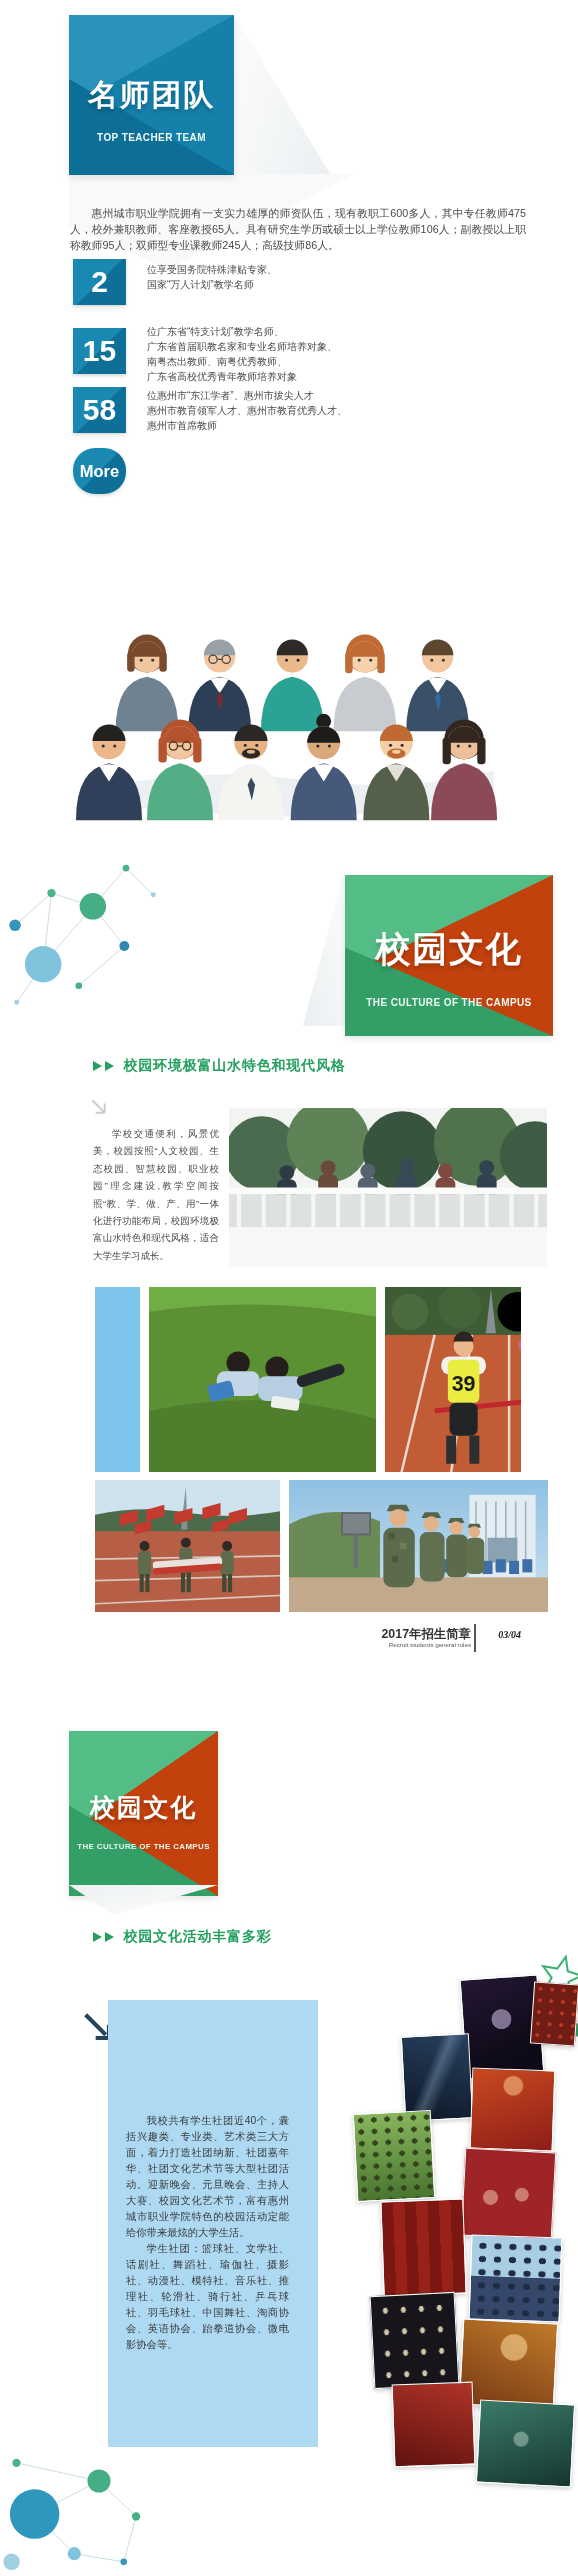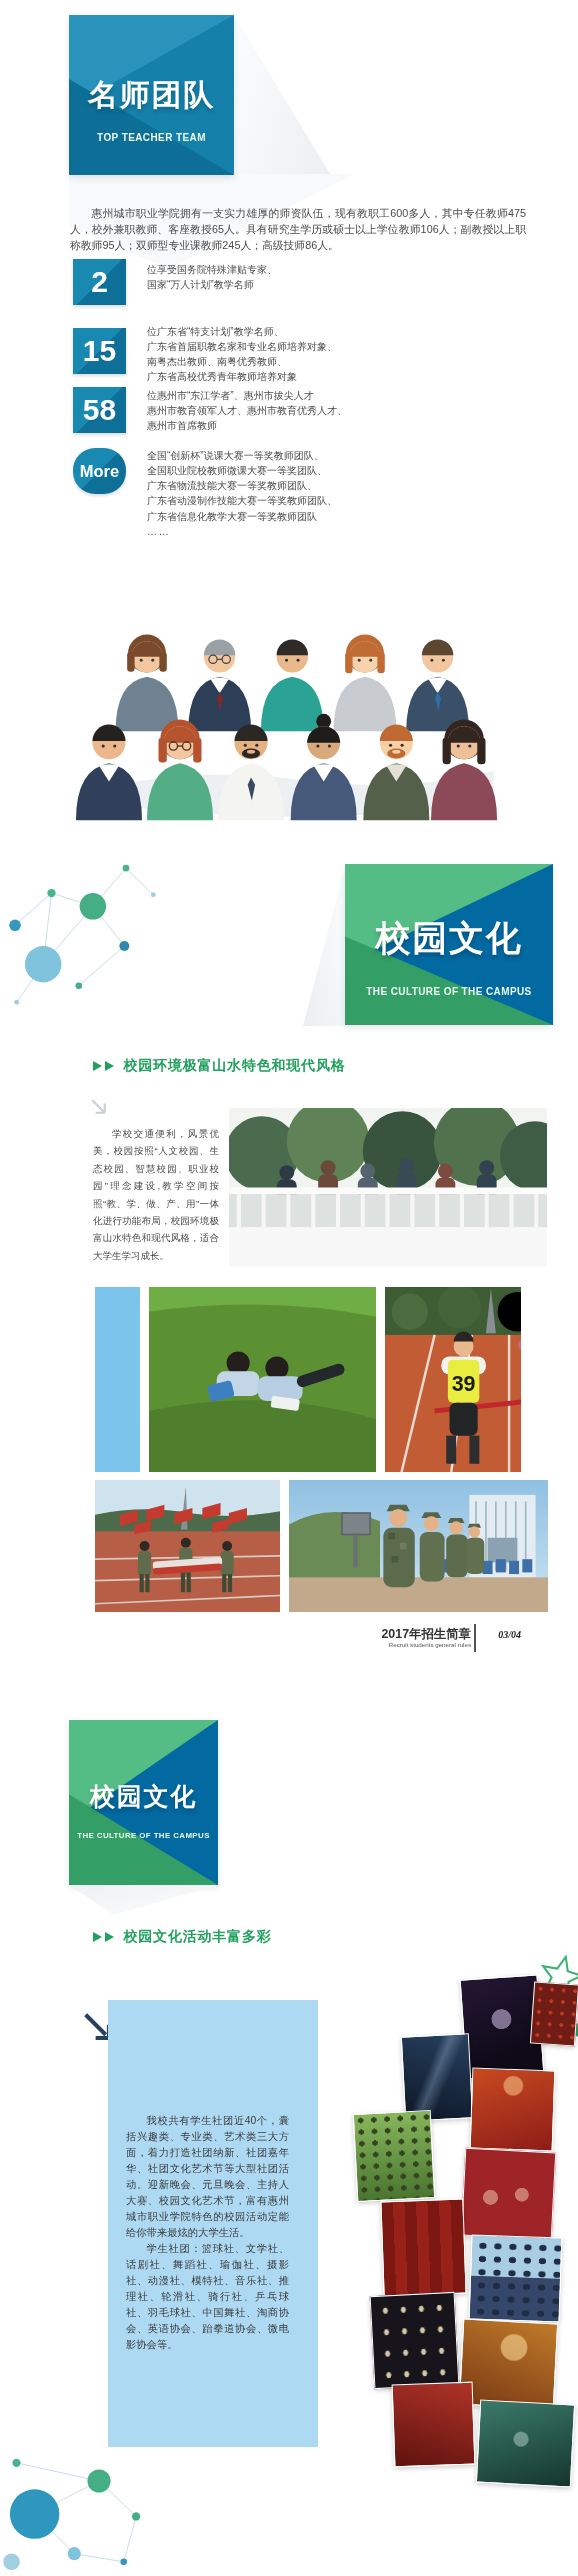--- a/index.html
+++ b/index.html
@@ -7,21 +7,21 @@
         font-family:"Liberation Sans","DejaVu Sans",sans-serif;color:#4a4a4a;}
   .abs{position:absolute;}
 
   
   .hbox{position:absolute;overflow:hidden;box-shadow:0 2.5px 6.6px rgba(0,0,0,.10);}
   .hbox .facet-light{position:absolute;inset:0;}
   .hbox .facet-dark{position:absolute;inset:0;}
   .hbox-teal{background:#1581ab;}
   .hbox-teal .facet-light{background:#2a93bc;clip-path:polygon(0 0,100% 0,0 58%);}
   .hbox-teal .facet-dark{background:#0d6f97;clip-path:polygon(0 40%,100% 100%,0 100%);}
-  .hbox-green{background:#0369a1;}
+  .hbox-green{background:#c2410c;margin-top:11px;}
   .hbox-green .facet-light{background:#54bd85;clip-path:polygon(0 0,100% 0,0 62%);}
   .hbox-green .facet-dark{background:#339f66;clip-path:polygon(0 45%,100% 100%,0 100%);}
   .hbox .t1{position:absolute;width:100%;text-align:center;color:#fff;font-weight:bold;
             text-shadow:0 3.3px 4.1px rgba(0,0,0,.22);letter-spacing:1.7px;}
   .hbox .t2{position:absolute;width:100%;text-align:center;color:#eafaf2;font-weight:bold;
             letter-spacing:0.4px;}
   .fold{position:absolute;}
 
   
   .intro{position:absolute;left:70px;top:205px;width:456px;font-size:10.8px;line-height:16px;
@@ -112,28 +112,20 @@
     <div class="stat-lines">
       <div>位惠州市“东江学者”、惠州市拔尖人才</div>
       <div>惠州市教育领军人才、惠州市教育优秀人才、</div>
       <div>惠州市首席教师</div>
     </div>
   </div>
   <div class="stat-row" style="top:445px;height:95px;">
     <div class="stat-box" style="top:3.3px;border-radius:22px;">
       <span class="num-more">More</span>
       </div>
-    <div class="stat-lines">
-      <div>全国“创新杯”说课大赛一等奖教师团队、</div>
-      <div>全国职业院校教师微课大赛一等奖团队、</div>
-      <div>广东省物流技能大赛一等奖教师团队、</div>
-      <div>广东省动漫制作技能大赛一等奖教师团队、</div>
-      <div>广东省信息化教学大赛一等奖教师团队</div>
-      <div style="letter-spacing:1.7px;">……</div>
-    </div>
   </div>
 
   <svg class="abs" style="left:74px;top:533px;" width="430" height="289" viewBox="0 0 520 350">
     <path d="M15 312 Q150 282 265 298 Q400 316 508 288 L508 326 Q350 348 200 342 Q80 336 15 324 Z" fill="#edf0f2"></path>
 
     <g transform="translate(88,148)">
         <circle r="23" cy="-2" fill="#7a4a2d"></circle>
         <circle r="19" cy="2" fill="#f2c79f"></circle>
         <path d="M-19 2 A19 19 0 0 1 19 2 Z" fill="#7a4a2d"></path>
         <rect x="-24" y="-4" width="9" height="24" rx="4" fill="#7a4a2d"></rect>

